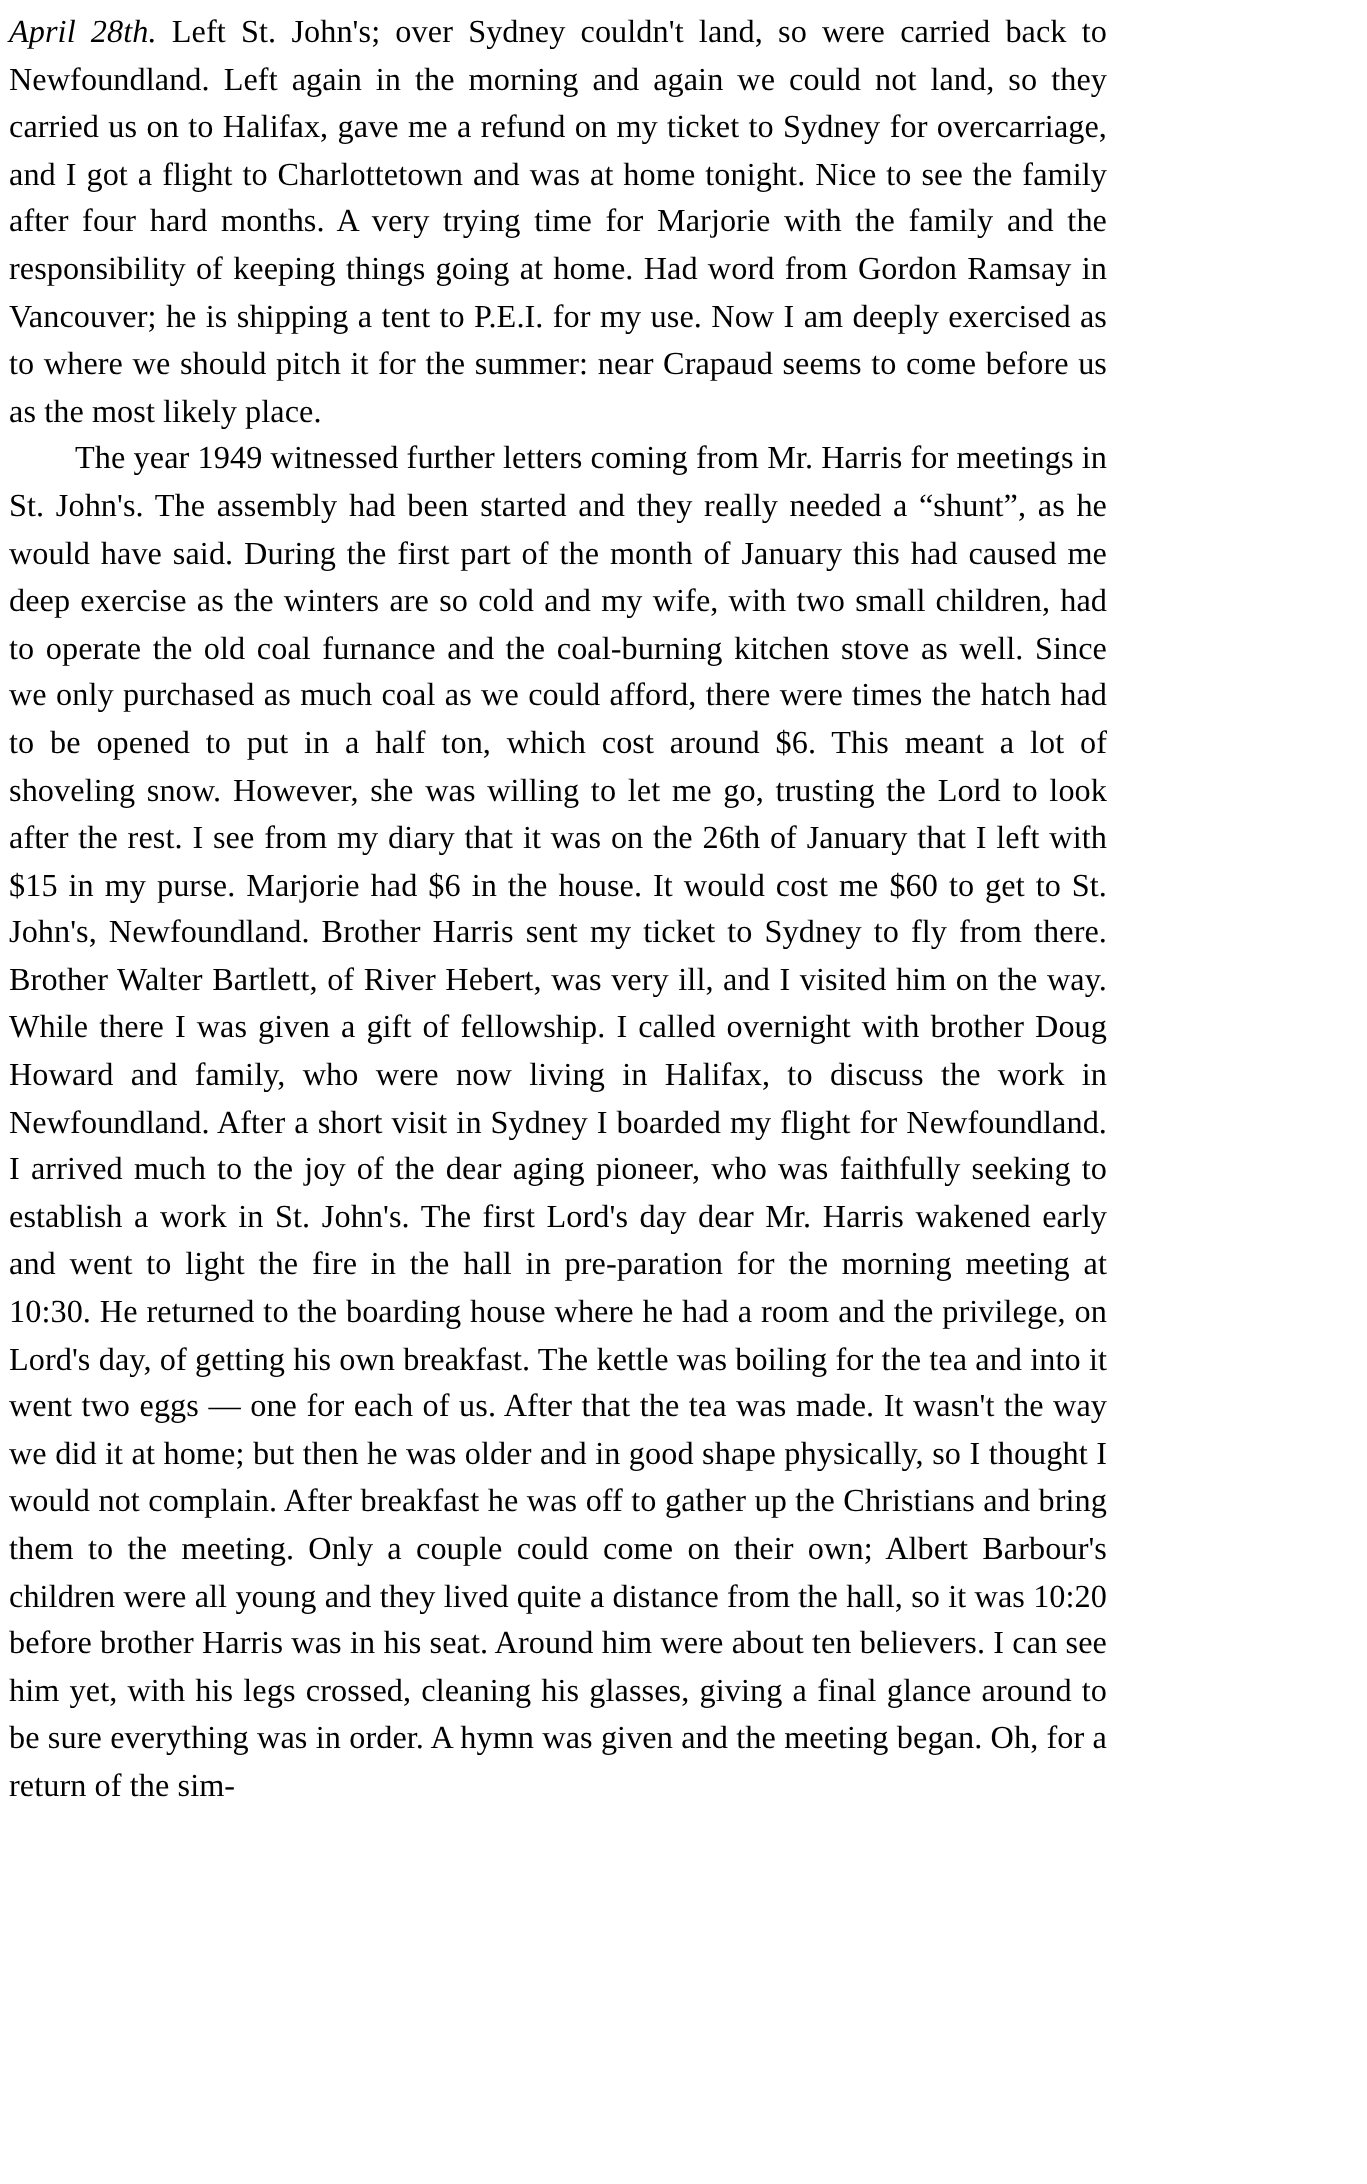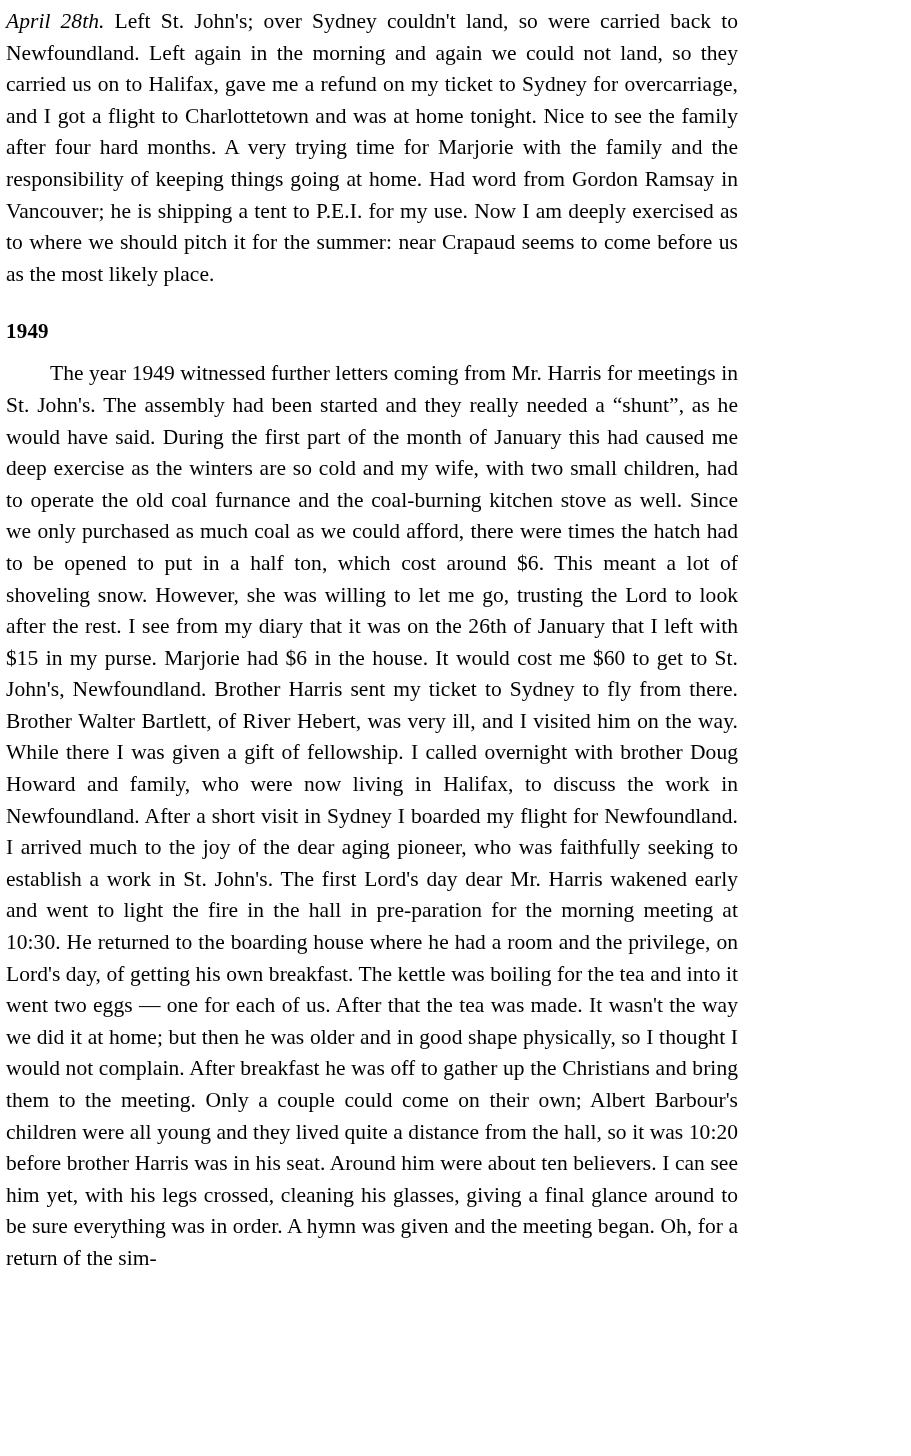--- a/index.html
+++ b/index.html
@@ -48,17 +48,16 @@
 </style>
 </head>
 <body>
 
 <div class="page">
 
   <p class="para"><span class="date-lead">April 28th.</span><span> Left St. John's; over Sydney couldn't land, so were carried back to Newfoundland. Left again in the morning and again we could not land, so they carried us on to Halifax, gave me a refund on my ticket to Sydney for overcarriage, and I got a flight to Charlottetown and was at home tonight. Nice to see the family after four hard months. A very trying time for Marjorie with the family and the responsibility of keeping things going at home. Had word from Gordon Ramsay in Vancouver; he is shipping a tent to P.E.I. for my use. Now I am deeply exercised as to where we should pitch it for the summer: near Crapaud seems to come before us as the most likely place.</span></p>
 
   <div class="block-gap"></div>
 
-  <h2 class="year-heading">1949</h2>
 
   <p class="para indent">The year 1949 witnessed further letters coming from Mr. Harris for meetings in St. John's. The assembly had been started and they really needed a “shunt”, as he would have said. During the first part of the month of January this had caused me deep exercise as the winters are so cold and my wife, with two small children, had to operate the old coal furnance and the coal-burning kitchen stove as well. Since we only purchased as much coal as we could afford, there were times the hatch had to be opened to put in a half ton, which cost around $6. This meant a lot of shoveling snow. However, she was willing to let me go, trusting the Lord to look after the rest. I see from my diary that it was on the 26th of January that I left with $15 in my purse. Marjorie had $6 in the house. It would cost me $60 to get to St. John's, Newfoundland. Brother Harris sent my ticket to Sydney to fly from there. Brother Walter Bartlett, of River Hebert, was very ill, and I visited him on the way. While there I was given a gift of fellowship. I called overnight with brother Doug Howard and family, who were now living in Halifax, to discuss the work in Newfoundland. After a short visit in Sydney I boarded my flight for Newfoundland. I arrived much to the joy of the dear aging pioneer, who was faithfully seeking to establish a work in St. John's. The first Lord's day dear Mr. Harris wakened early and went to light the fire in the hall in pre-paration for the morning meeting at 10:30. He returned to the boarding house where he had a room and the privilege, on Lord's day, of getting his own breakfast. The kettle was boiling for the tea and into it went two eggs — one for each of us. After that the tea was made. It wasn't the way we did it at home; but then he was older and in good shape physically, so I thought I would not complain. After breakfast he was off to gather up the Christians and bring them to the meeting. Only a couple could come on their own; Albert Barbour's children were all young and they lived quite a distance from the hall, so it was 10:20 before brother Harris was in his seat. Around him were about ten believers. I can see him yet, with his legs crossed, cleaning his glasses, giving a final glance around to be sure everything was in order. A hymn was given and the meeting began. Oh, for a return of the sim-</p>
 
 </div>
 
 </body></html>

